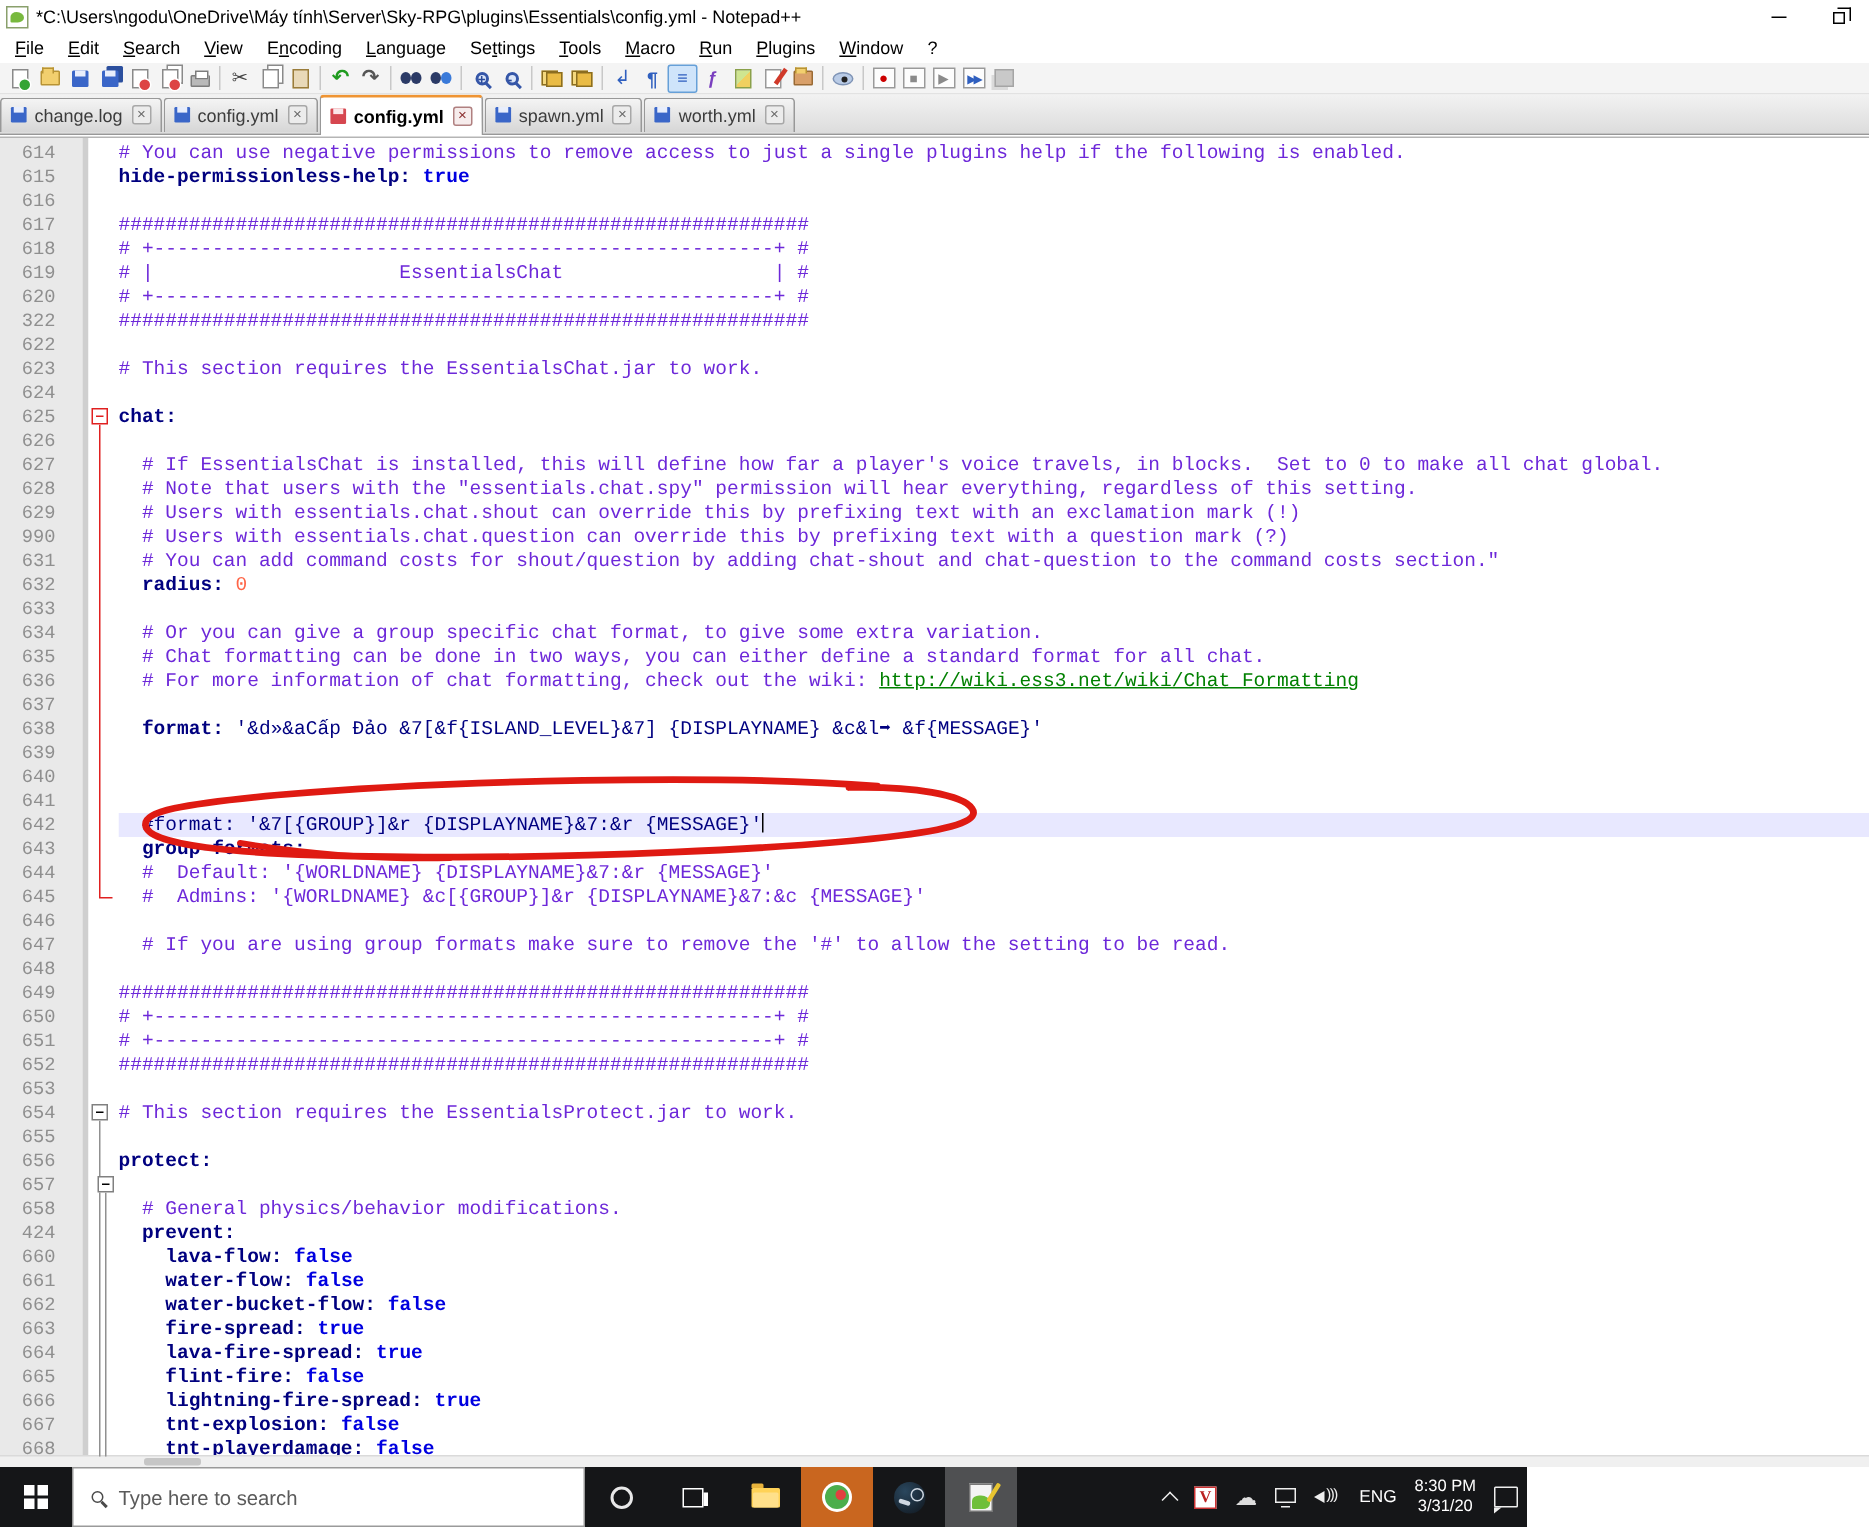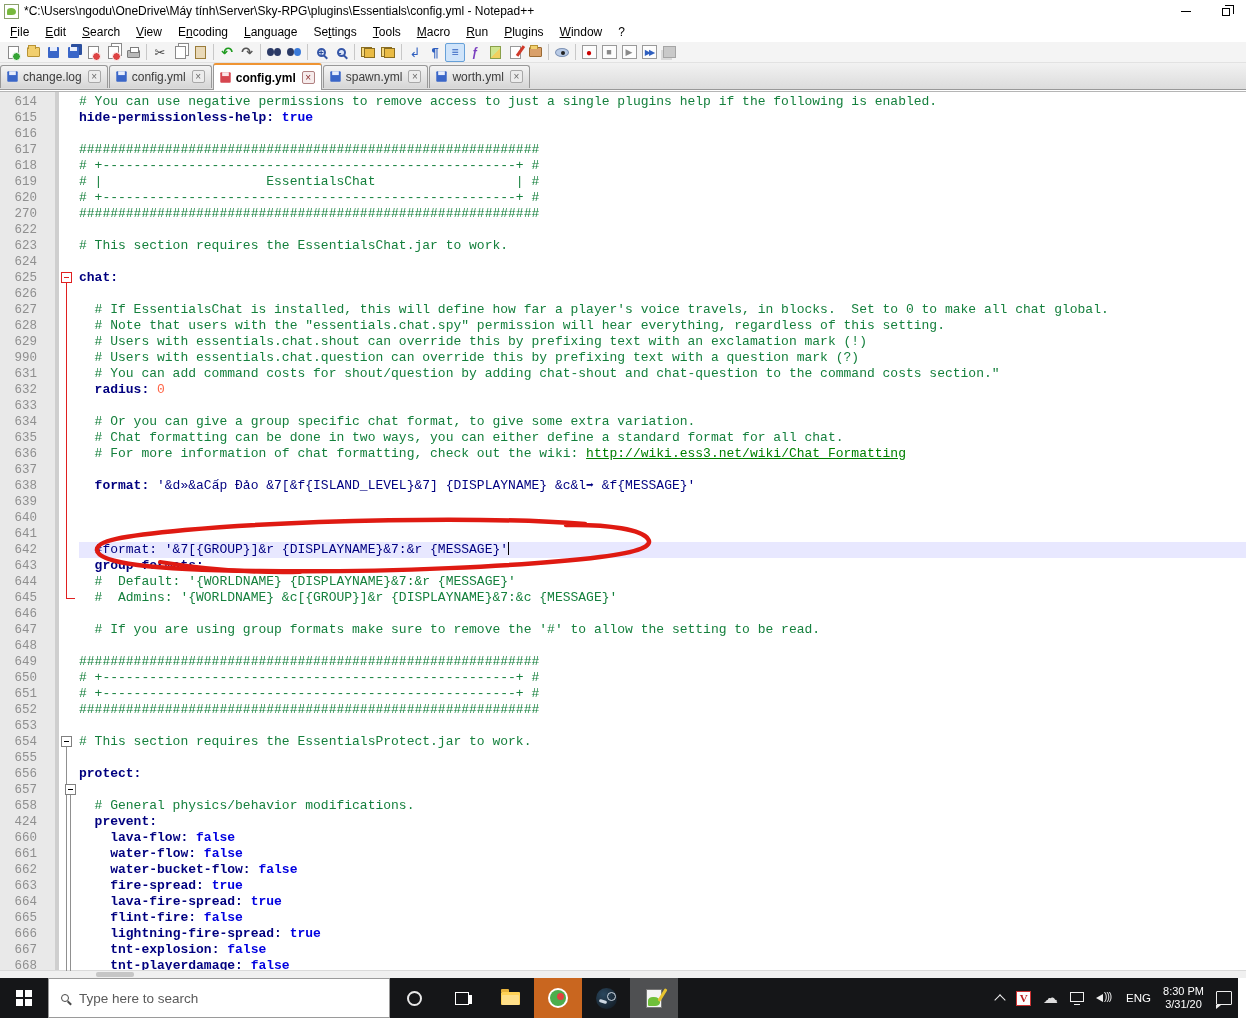--- a/index.html
+++ b/index.html
@@ -80,33 +80,33 @@
   .foldmargin { width:20px; background:#fff; position:relative; }
   .fold-box { position:absolute; width:11px; height:11px; background:#fff; border:1px solid #808080; z-index:3; }
   .fold-box::after { content:""; position:absolute; left:2px; top:4px; width:5px; height:1px; background:#000; }
   .fold-box.red { border-color:#e02020; }
   .fold-box.red::after { background:#e02020; }
   .fold-guide { position:absolute; width:1px; z-index:2; }
   .fold-corner { position:absolute; height:1px; z-index:2; }
   .code-area { flex:1; position:relative; padding-top:2px; overflow:hidden; background:#fff; }
   .code-row { height:16px; font-family:"Liberation Mono","DejaVu Sans Mono",monospace; font-size:13px; line-height:16px; white-space:pre; color:#000; }
   .code-row.cur { background:#e8e8ff;margin-top:48px; }
-  .t-cm { color:#15803d; }
+  .t-cm { color:#6d28d9; }
   .t-key { color:#00007f; font-weight:bold; }
   .t-bool { color:#0000e0; font-weight:bold; }
   .t-num { color:#ff6547; }
   .t-nv { color:#000080; }
   .t-url { color:#008000; text-decoration:underline; }
   .caret { display:inline-block; width:0; height:13px; border-left:1.5px solid #000; vertical-align:-2px; }
   .hscroll { position:absolute; left:0; top:970px; width:1246px; height:8px; background:#f0f0f0; border-top:1px solid #dadada; }
   .hthumb { position:absolute; left:96px; top:1px; width:38px; height:5px; background:#c6c6c6; border-radius:2px; }
   .annotation-svg { position:absolute; left:0; top:0; width:1246px; height:1018px; pointer-events:none; z-index:40; }
 
   
-  .taskbar { position:absolute; left:0; top:978px; width:1238px; height:40px; background:#151618; display:flex; align-items:stretch; color:#fff; z-index:60; }
+  .taskbar { position:absolute; left:0; top:978px; width:1018px; height:40px; background:#151618; display:flex; align-items:stretch; color:#fff; z-index:60; }
   .tb-start { width:48px; display:flex; align-items:center; justify-content:center; }
   .winlogo { display:grid; grid-template-columns:7px 7px; grid-template-rows:7px 7px; gap:1.5px; }
   .winlogo div { background:#fff; }
   .tb-search { width:342px; background:#fff; border:1px solid #9a9a9a; display:flex; align-items:center; padding-left:12px; }
   .search-glyph { width:8px; height:8px; border:1.7px solid #4a4a4a; border-radius:50%; position:relative; margin-right:10px; }
   .search-glyph::after { content:""; position:absolute; right:-4px; bottom:-3px; width:5px; height:1.7px; background:#4a4a4a; transform:rotate(45deg); }
   .search-text { color:#5a5a5a; font-size:13.5px; }
   .tb-app { width:48px; display:flex; align-items:center; justify-content:center; position:relative; }
   .cortana { width:15px; height:15px; border:2px solid #e8e8e8; border-radius:50%; }
   .taskview { width:14px; height:13px; border:1.6px solid #fff; position:relative; }
@@ -320,21 +320,21 @@
 
   <div class="editor">
     <div class="gutter" id="gutter">
         <div class="gut-row">614</div>
         <div class="gut-row">615</div>
         <div class="gut-row">616</div>
         <div class="gut-row">617</div>
         <div class="gut-row">618</div>
         <div class="gut-row">619</div>
         <div class="gut-row">620</div>
-        <div class="gut-row">270</div>
+        <div class="gut-row">322</div>
         <div class="gut-row">622</div>
         <div class="gut-row">623</div>
         <div class="gut-row">624</div>
         <div class="gut-row">625</div>
         <div class="gut-row">626</div>
         <div class="gut-row">627</div>
         <div class="gut-row">628</div>
         <div class="gut-row">629</div>
         <div class="gut-row">990</div>
         <div class="gut-row">631</div>

